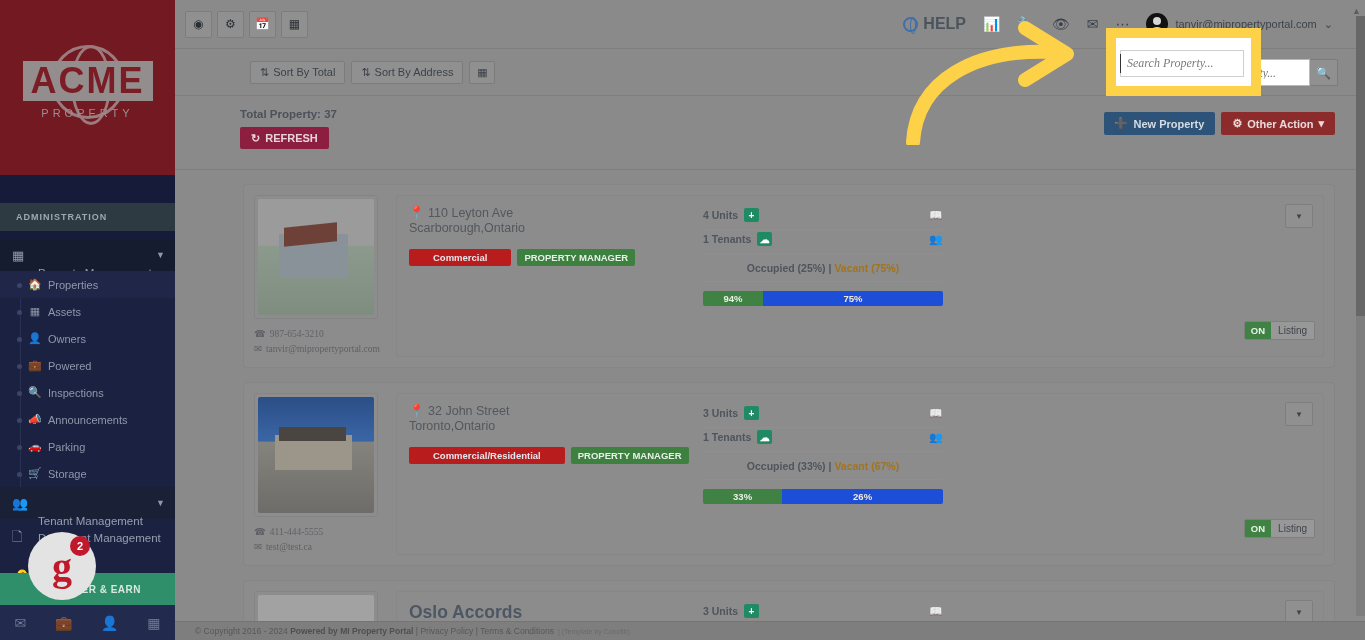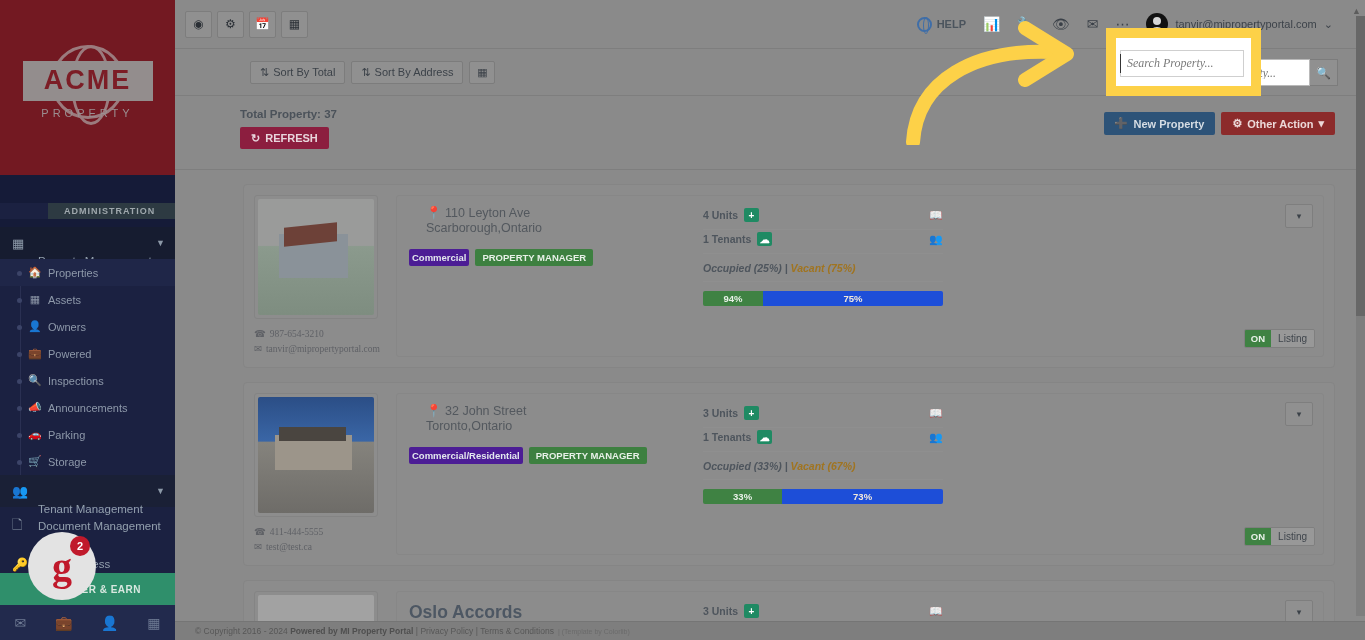--- a/index.html
+++ b/index.html
@@ -31,32 +31,32 @@
   }
   .logo-globe:before{
     content:""; position:absolute; left:17px; top:-3px; width:34px; height:74px;
     border:3px solid #9b7b7e; border-radius:50%;
   }
   .logo-band {
     position:absolute; left:0; top:28px; width:130px; height:40px;
     background:#938d8d; display:flex; align-items:center; justify-content:center;
   }
   .logo-band span {
-    color:#7c1d26; font-size:27px; font-weight:bold; letter-spacing:2px;
+    color:#7c1d26; font-size:36px; font-weight:bold; letter-spacing:2px;
     font-family:"Liberation Sans", sans-serif;
   }
   .logo-sub {
     position:absolute; left:0; top:74px; width:130px; text-align:center;
     color:#9b8f91; font-size:11px; letter-spacing:4px;
   }
   .nav-spacer { height:28px; background:#151b38; }
   .admin-label {
-    height:16px; background:#2d3a42; color:#9fa8ad;
+    height:28px; background:#2d3a42; color:#9fa8ad;
     font-size:9px; font-weight:bold; letter-spacing:1px;
-    display:flex; align-items:center; padding-left:16px;margin-left:48px;
+    display:flex; align-items:center; padding-left:16px;
   }
   .nav-gap { height:8px; background:#151b38; }
   .nav-group-head {
     height:32px; background:#1a2036; display:flex; align-items:center;
     padding:0 10px 0 12px; color:#93a0ae; font-size:11.5px;
     border-left:0px; position:relative;
   }
   .nav-group-head.active { background:#161c30; }
   .nav-group-head .gicon { width:26px; font-size:13px; color:#8c99a8; }
   .nav-group-head .glabel { flex:1;margin-top:36px; }
@@ -111,21 +111,21 @@
     height:49px; background:#8a8a8a; border-bottom:1px solid #7e7e7e;
     display:flex; align-items:center; padding:0 10px; position:relative;
   }
   .tb-btn {
     width:27px; height:27px; margin-right:5px; border:1px solid #7d7d7d;
     background:#909090; border-radius:2px;
     display:flex; align-items:center; justify-content:center;
     font-size:12px; color:#2a2f35;
   }
   .topright { margin-left:auto; display:flex; align-items:center; gap:17px; padding-right:22px;}
-  .help { display:flex; align-items:center; gap:5px; color:#4b545d; font-size:11px; font-weight:bold;}
+  .help { display:flex; align-items:center; gap:5px; color:#4b545d; font-size:16px; font-weight:bold;}
   .help .hcircle {
     width:15px;height:15px;border-radius:50%;border:2px solid #3f6ea8;
     display:flex;align-items:center;justify-content:center; position:relative;
   }
   .help .hcircle:before{content:"";position:absolute;left:4.5px;top:-2px;width:4px;height:15px;border:1.5px solid #3f6ea8;border-radius:50%;}
   .ticon { color:#3a4048; font-size:14px; }
   .useracct { display:flex; align-items:center; gap:7px; color:#3d434a; font-size:11px; }
   .avatar {
     width:22px;height:22px;border-radius:50%;background:#111;position:relative;overflow:hidden;
   }
@@ -200,48 +200,48 @@
   .ph3 .noimg{font-size:40px;color:#cfcfcf;}
   .contact{ margin-top:8px; font-size:9.5px; color:#5f6166; line-height:15px; font-family:"Liberation Serif",serif;}
   .contact div{display:flex;gap:4px;align-items:center;}
 
   .card-body{
     flex:1; margin-left:10px; border:1px solid #878787; border-radius:3px;
     display:flex; padding:10px 10px 10px 12px; position:relative; background:#8c8c8c;
   }
   .info-col{ width:280px; }
   .prop-title{ font-size:17.5px; font-weight:bold; color:#4d5763; margin-bottom:6px;}
-  .prop-addr{ font-size:12.5px; color:#53585e; line-height:15px;margin-left:17px;}
+  .prop-addr{ font-size:12.5px; color:#53585e; line-height:15px;}
   .badges{ margin-top:13px; display:flex; gap:6px;}
-  .badge-blue{ background:#4c1d95; color:#e3e8ee; font-size:9.5px; font-weight:bold; padding:3px 3px; border-radius:2px;}
+  .badge-blue{ background:#b91c1c; color:#e3e8ee; font-size:9.5px; font-weight:bold; padding:3px 24px; border-radius:2px;}
   .badge-green{ background:#3d8040; color:#e7f0e7; font-size:9.5px; font-weight:bold; padding:3px 7px; border-radius:2px;}
 
   .stats-col{ width:240px; margin-left:14px; }
   .stat-row{
     display:flex; align-items:center; padding:2px 0 7px 0;
     border-bottom:1px solid #8f8f8f; font-size:10.5px; font-weight:bold; color:#4e555d;
   }
   .stat-row .plus{
     background:#1f8a63;color:#fff;width:15px;height:14px;border-radius:2px;margin-left:6px;
     display:flex;align-items:center;justify-content:center;font-size:10px;
   }
   .stat-row .righticon{ margin-left:auto; color:#3e4853; font-size:11px;}
-  .occline{ text-align:left; font-size:10.5px; font-weight:bold; color:#4e555d; padding:8px 0 7px; border-bottom:1px solid #8f8f8f;font-style:italic;}
+  .occline{ text-align:center; font-size:10.5px; font-weight:bold; color:#4e555d; padding:8px 0 7px; border-bottom:1px solid #8f8f8f;}
   .occline .vac{ color:#a07420; }
   .bar{ display:flex; height:15px; margin-top:9px; border-radius:2px; overflow:hidden;}
   .bar .occ{ background:#3f8243; color:#e9f1e9; font-size:9.5px; font-weight:bold; display:flex;align-items:center;justify-content:center;}
   .bar .vac{ background:#1d4ed8; color:#f3eadb; font-size:9.5px; font-weight:bold; display:flex;align-items:center;justify-content:center;}
 
   .card-caret{
     position:absolute; right:10px; top:8px; width:28px; height:24px;
     border:1px solid #7e7e7e; background:#909090; border-radius:2px;
     display:flex; align-items:center; justify-content:center; font-size:9px; color:#3c4249;
   }
   .listing-toggle{
-    position:absolute; right:8px; bottom:8px; display:flex; border-radius:2px; overflow:hidden;
+    position:absolute; right:8px; bottom:16px; display:flex; border-radius:2px; overflow:hidden;
     border:1px solid #7f7f7f;
   }
   .listing-toggle .on{ background:#3f8243; color:#eaf2ea; font-size:9.5px; font-weight:bold; padding:3px 6px;}
   .listing-toggle .lbl{ background:#989898; color:#3f454c; font-size:10px; padding:3px 7px;}
 
   .footer{
     position:absolute; left:175px; right:0; bottom:0; height:19px;
     background:#7e7e7e; border-top:1px solid #757575;
     display:flex; align-items:center; padding-left:20px;
     font-size:8.5px; color:#575757;
@@ -529,21 +529,21 @@
               <span class="plus">☁</span>
               <span class="righticon">👥</span>
             </div>
             <div class="occline">
               <span>Occupied (33%)</span>
               <span> | </span>
               <span class="vac">Vacant (67%)</span>
             </div>
             <div class="bar">
               <div class="occ" style="width:33%">33%</div>
-              <div class="vac" style="width:67%">73%</div>
+              <div class="vac" style="width:67%">26%</div>
             </div>
           </div>
           <div class="card-caret">▾</div>
           <div class="listing-toggle">
             <span class="on">ON</span>
             <span class="lbl">Listing</span>
           </div>
         </div>
       </div>
 

